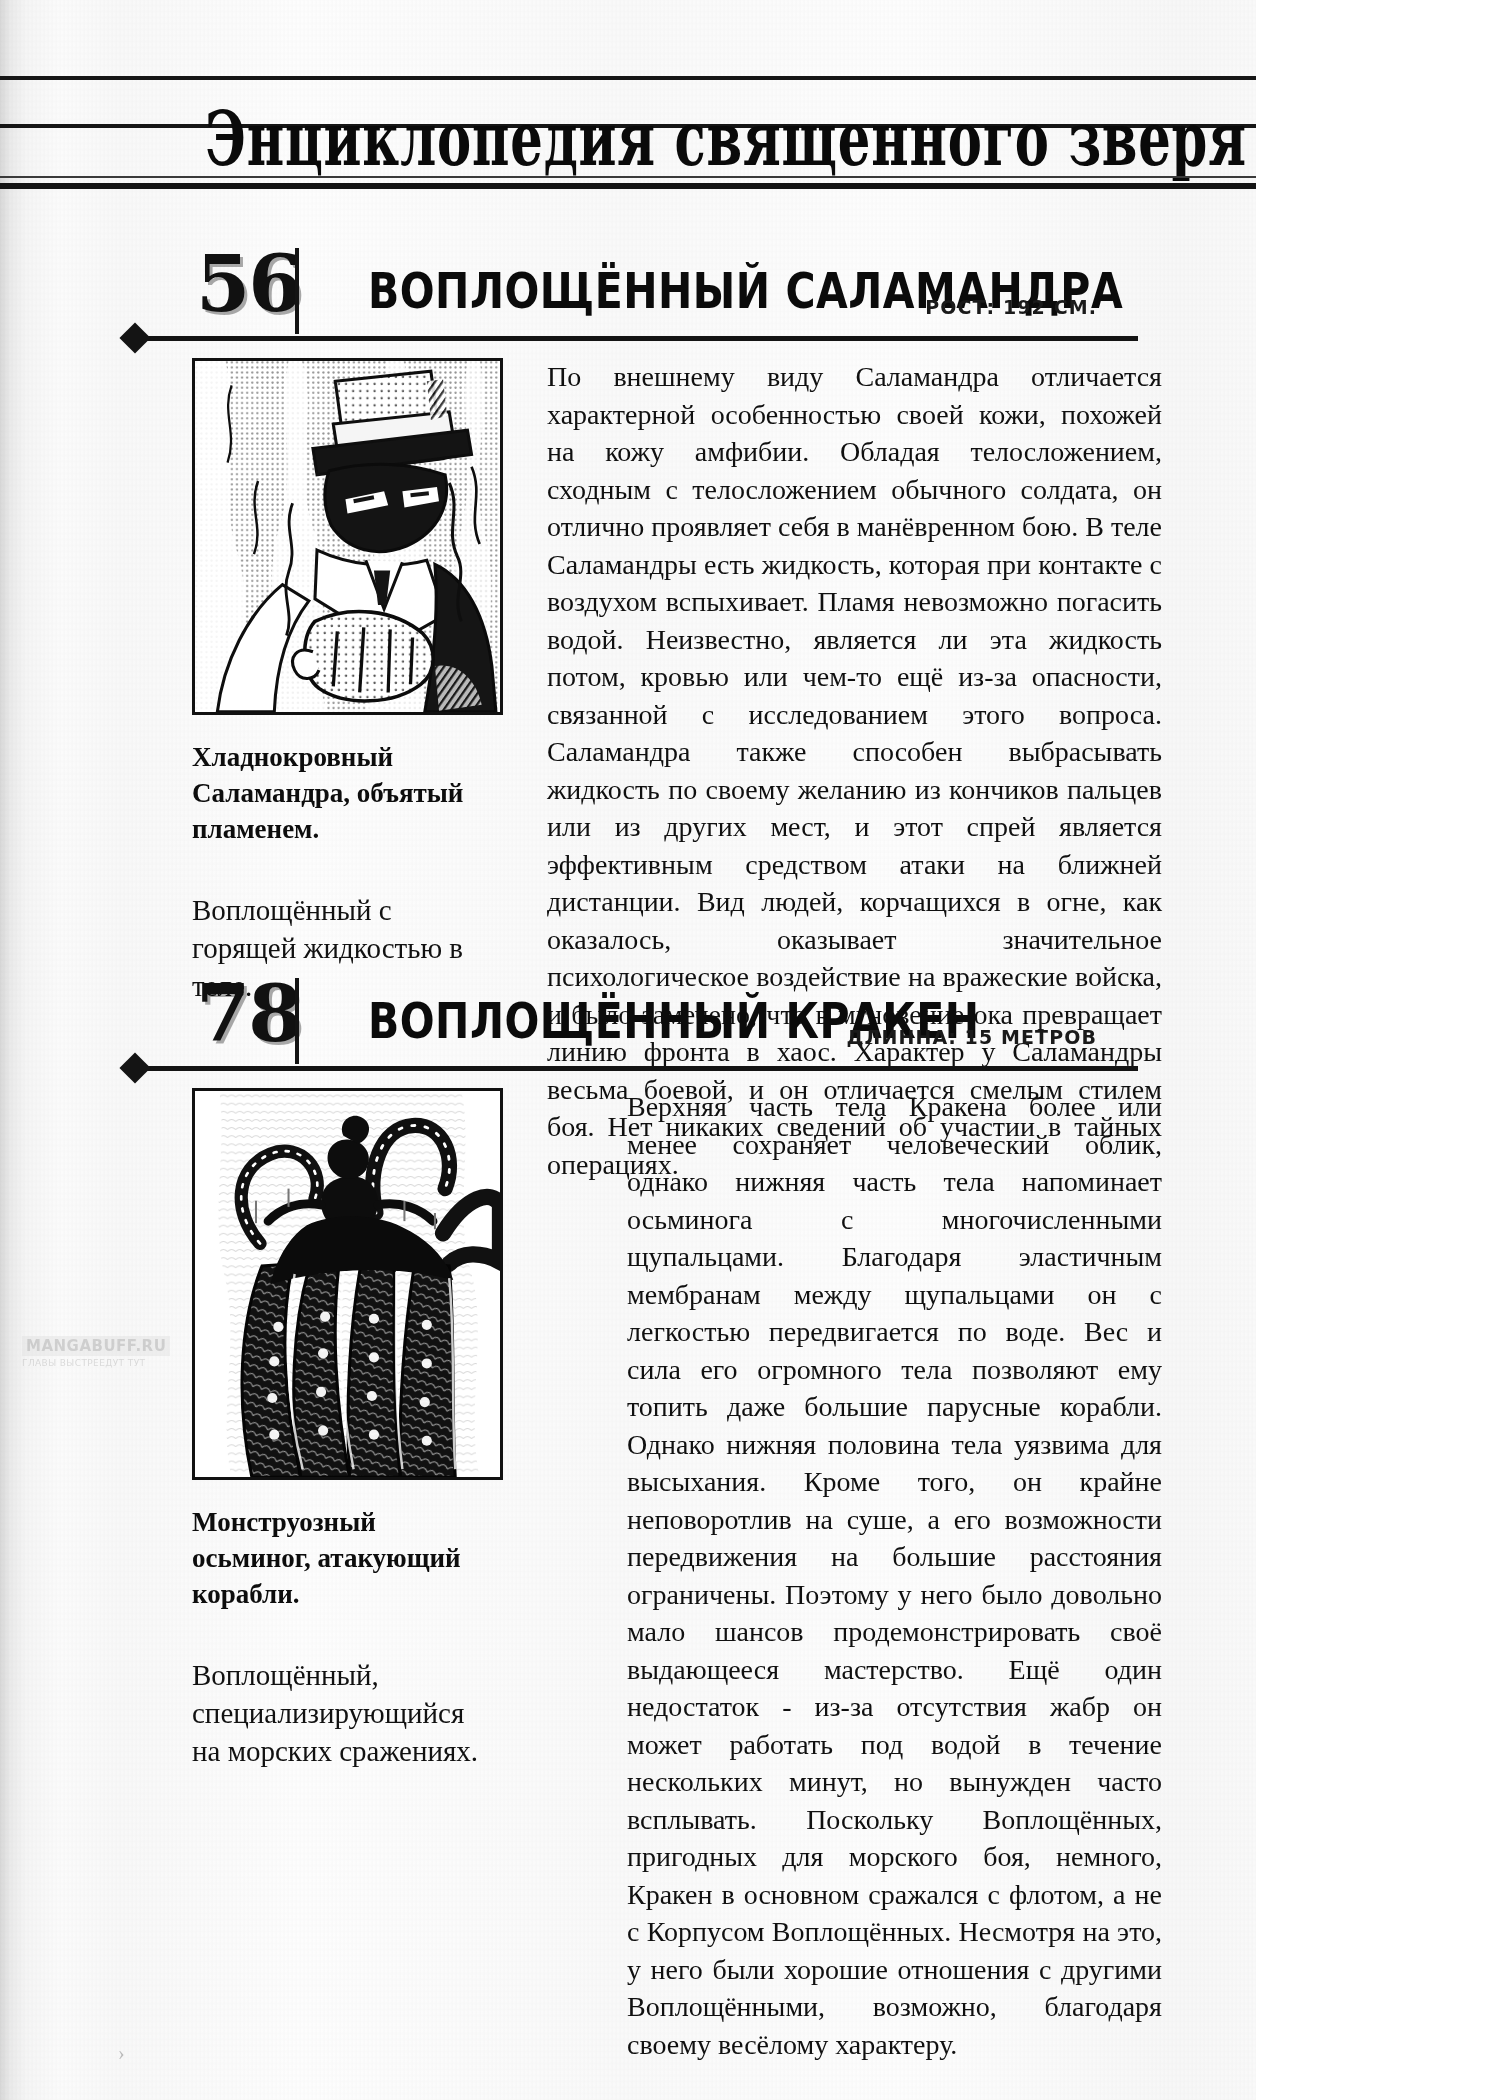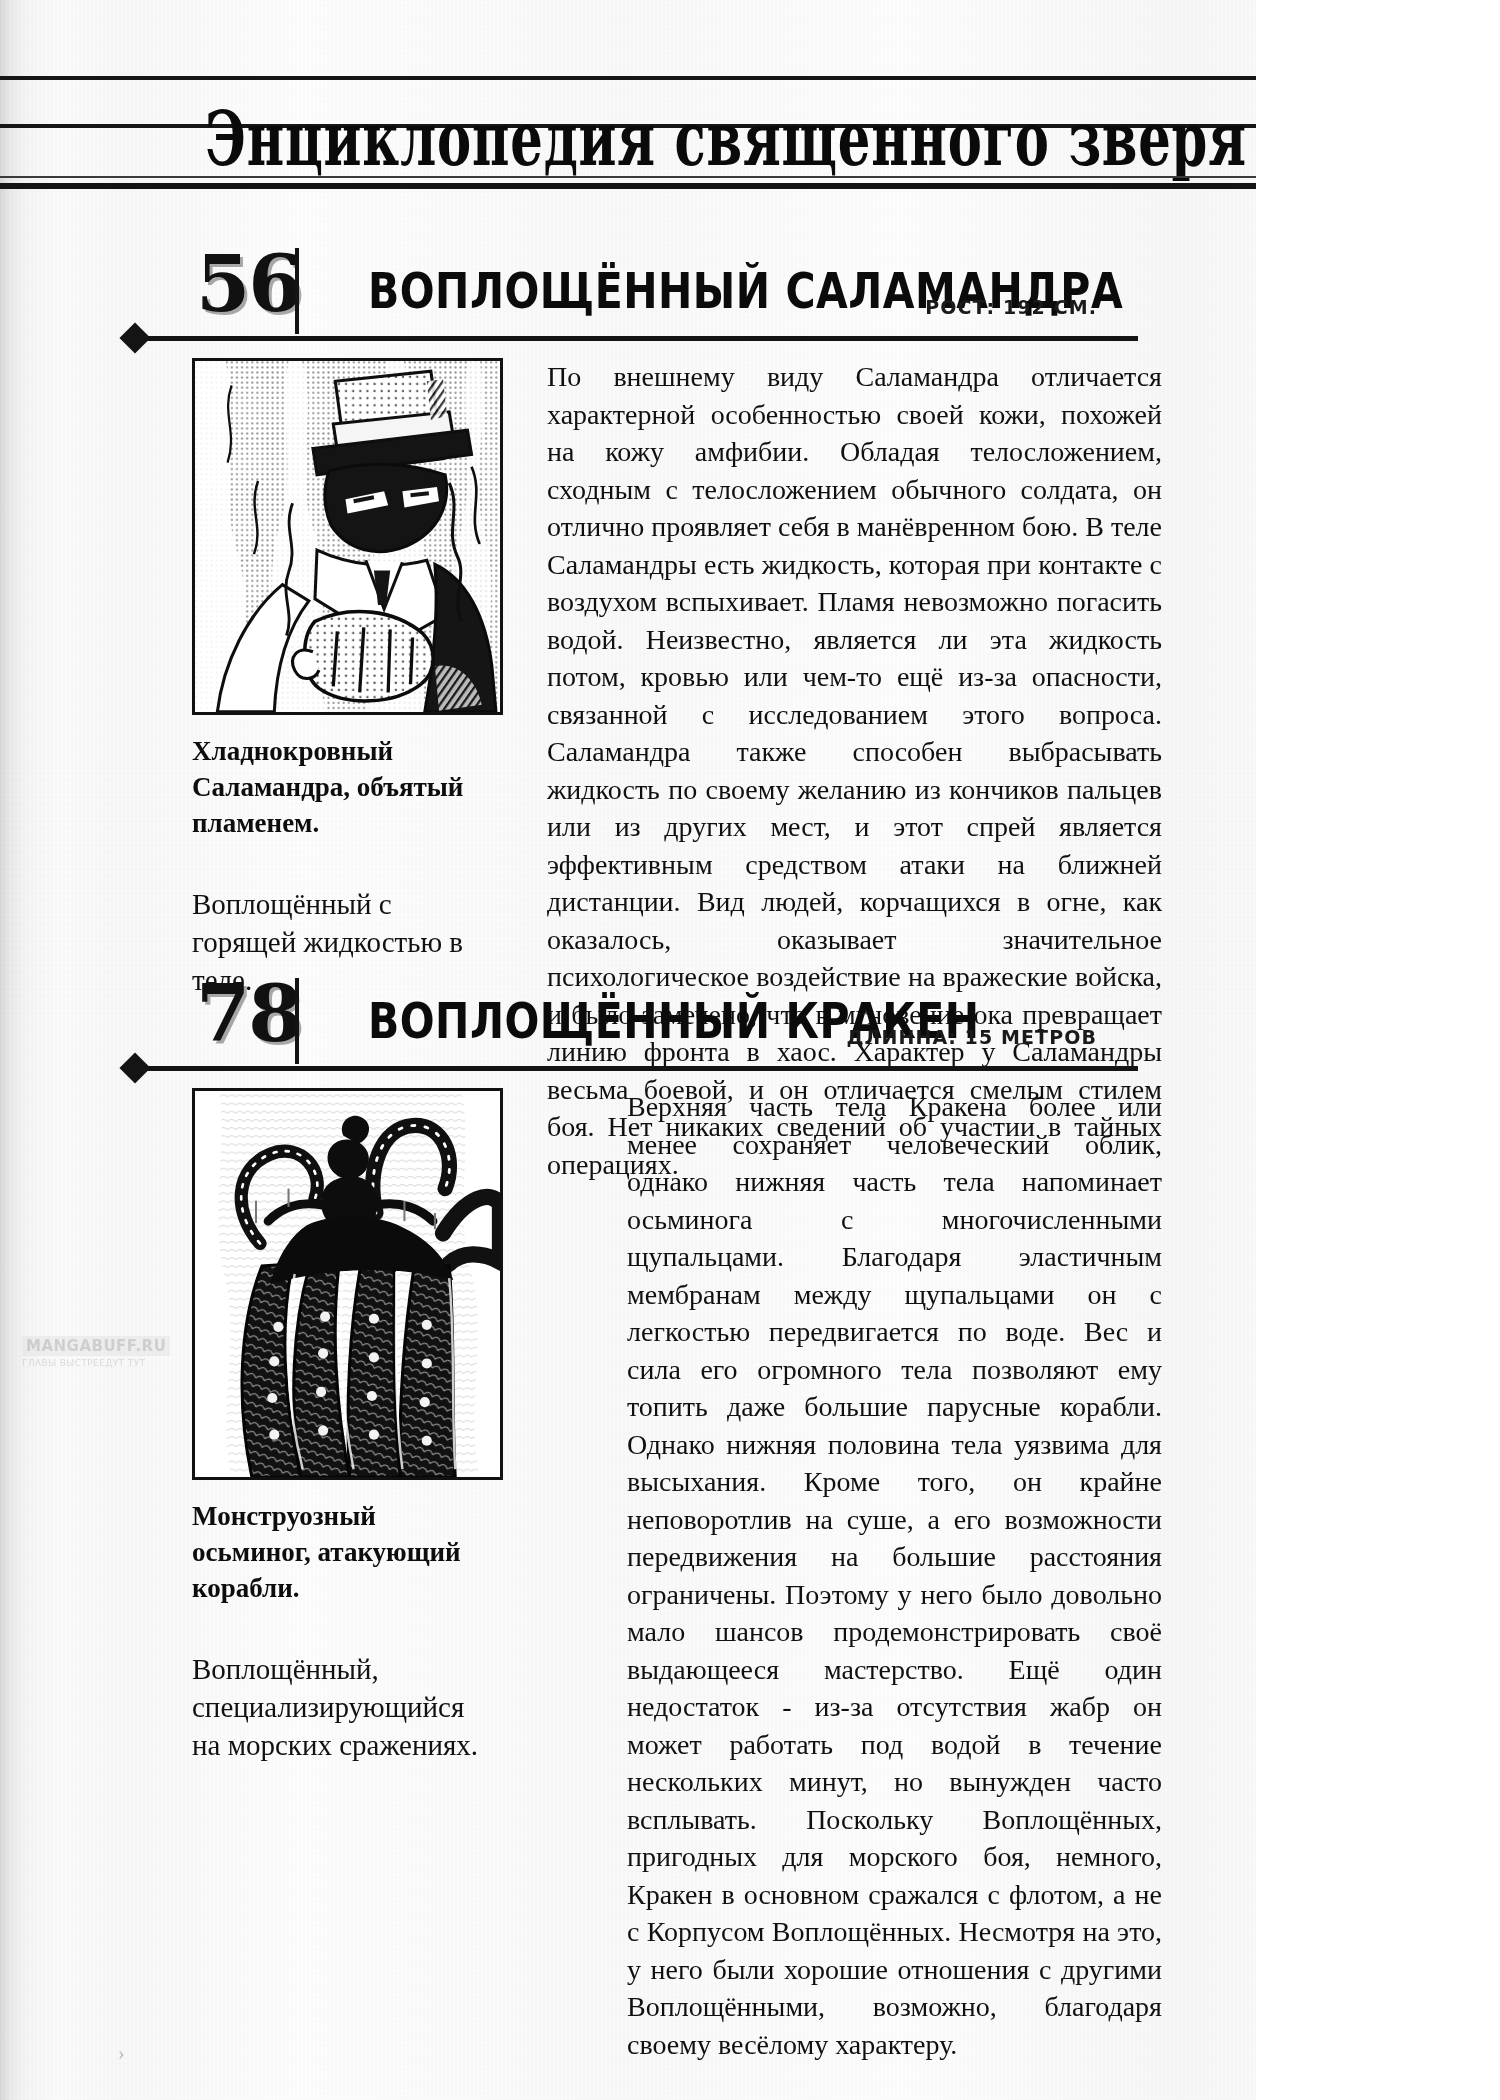--- a/index.html
+++ b/index.html
@@ -193,21 +193,21 @@
     width: 305px;
   }
   .figure-frame {
     width: 305px;
     border: 3px solid #111;
     background: #ffffff;
     overflow: hidden;
     position: relative;
   }
   .figure-caption {
-    margin-top: 18px;
+    margin-top: 24px;
     font-size: 27px;
     line-height: 36px;
     font-weight: 700;
     color: #0d0d0d;
   }
   .figure-subcaption {
     margin-top: 44px;
     font-size: 29px;
     line-height: 38px;
     font-weight: 400;

